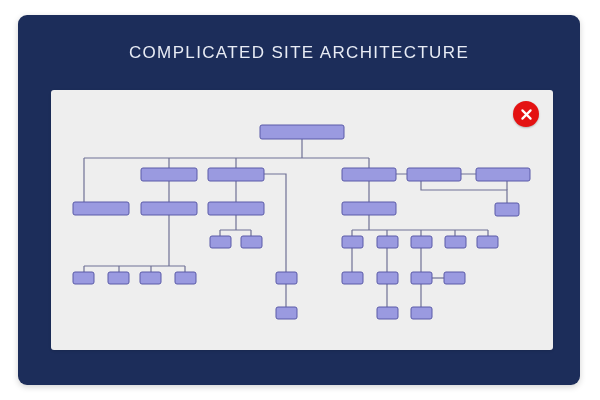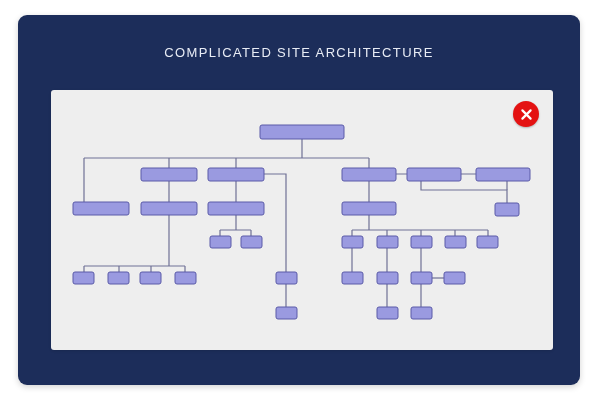--- a/index.html
+++ b/index.html
@@ -32,21 +32,21 @@
   }
   #window-title {
     position: absolute;
     left: 0;
     top: 0;
     width: 562px;
     height: 75px;
     line-height: 75px;
     text-align: center;
     color: #e8ecf5;
-    font-size: 13px;
+    font-size: 17px;
     letter-spacing: 1.35px;
     font-weight: 400;
     white-space: nowrap;
     user-select: none;
   }
   #canvas-panel {
     position: absolute;
     left: 33px;
     top: 75px;
     width: 502px;

